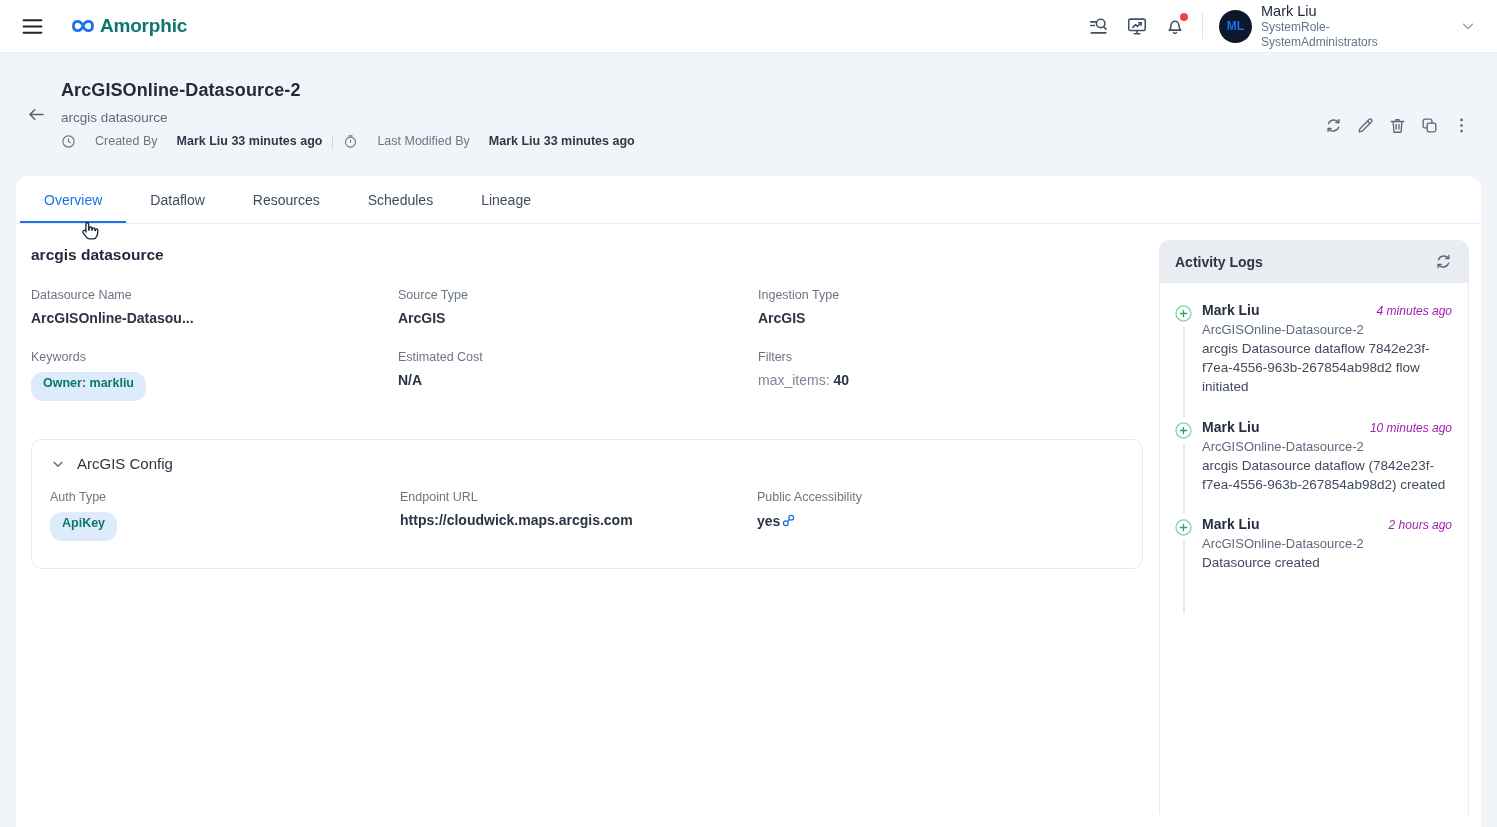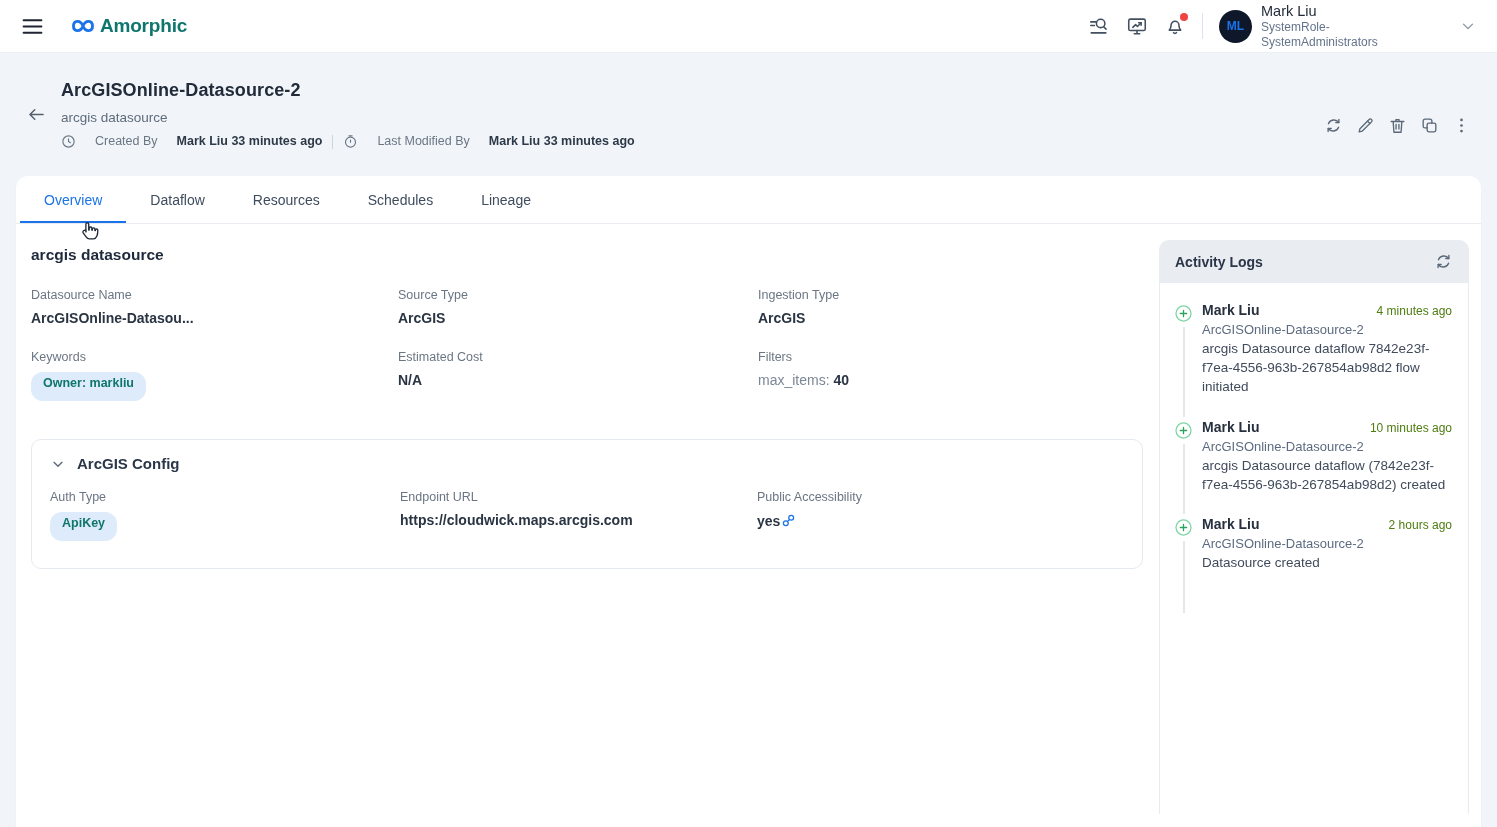--- a/index.html
+++ b/index.html
@@ -57,40 +57,40 @@
   .fvalue { font-size:14px; font-weight:700; color:#2a3442; }
   .fvalue .muted { color:#7c8797; font-weight:500; }
   .badge { display:inline-block; background:#ddebfb; color:#0f766e; font-size:12.5px;
     font-weight:700; padding:4px 12px 11px; border-radius:12px; }
   .val-with-icon { display:flex; align-items:center; gap:0; }
 
   .config-card { margin-top:38px; border:1px solid #e5e9f0; border-radius:10px;
     padding:15px 18px 27px; margin-right:0; }
   .config-head { display:flex; align-items:center; gap:11px; margin-bottom:18px; }
   .config-head .chev { color:#5b6878; }
-  .config-title { font-size:15px; font-weight:700; color:#2b3648; }
+  .config-title { font-size:15px; font-weight:400; color:#2b3648; }
   .config-grid { grid-template-columns:350px 357px 1fr; }
 
   
   .activity { width:310px; flex-shrink:0; margin:16px 12px 0 0; }
   .activity-head { background:#e9ecf1; border-radius:10px 10px 0 0; height:43px;
     padding:0 16px; display:flex; align-items:center; justify-content:space-between; }
   .activity-title { font-size:14px; font-weight:700; color:#2b3648; }
   .activity-head button { color:#5b6878; }
   .activity-body { border-left:1px solid #e8ebf0; border-right:1px solid #e8ebf0;
     height:531px; padding:19px 16px 0 14px; overflow:hidden; }
   .entry { position:relative; display:flex; gap:9px; padding-bottom:22px; }
   .entry::before { content:""; position:absolute; left:9px; top:25px; bottom:2px;
     width:1.5px; background:#e3e7ee; }
   .entry:last-child { padding-bottom:42px; }
   .entry-icon { width:19px; height:19px; flex-shrink:0; margin-top:2px; position:relative; z-index:1; background:#fff; border-radius:50%; }
   .entry-main { flex:1; min-width:0; }
   .entry-top { display:flex; justify-content:space-between; align-items:baseline; }
   .entry-name { font-size:14px; font-weight:700; color:#27303f; }
-  .entry-time { font-size:12px; color:#4d7c0f; }
+  .entry-time { font-size:12px; color:#a21caf;font-style:italic; }
   .entry-link { font-size:13px; color:#5d6b80; margin:4px 0 3px; cursor:pointer; }
   .entry-msg { font-size:13.5px; color:#404b5c; line-height:1.4; }
 
   
   .cursor { position:absolute; left:76px; top:219px; pointer-events:none; z-index:50; }
 </style>
 </head>
 <body>
 
 <header class="topbar">

